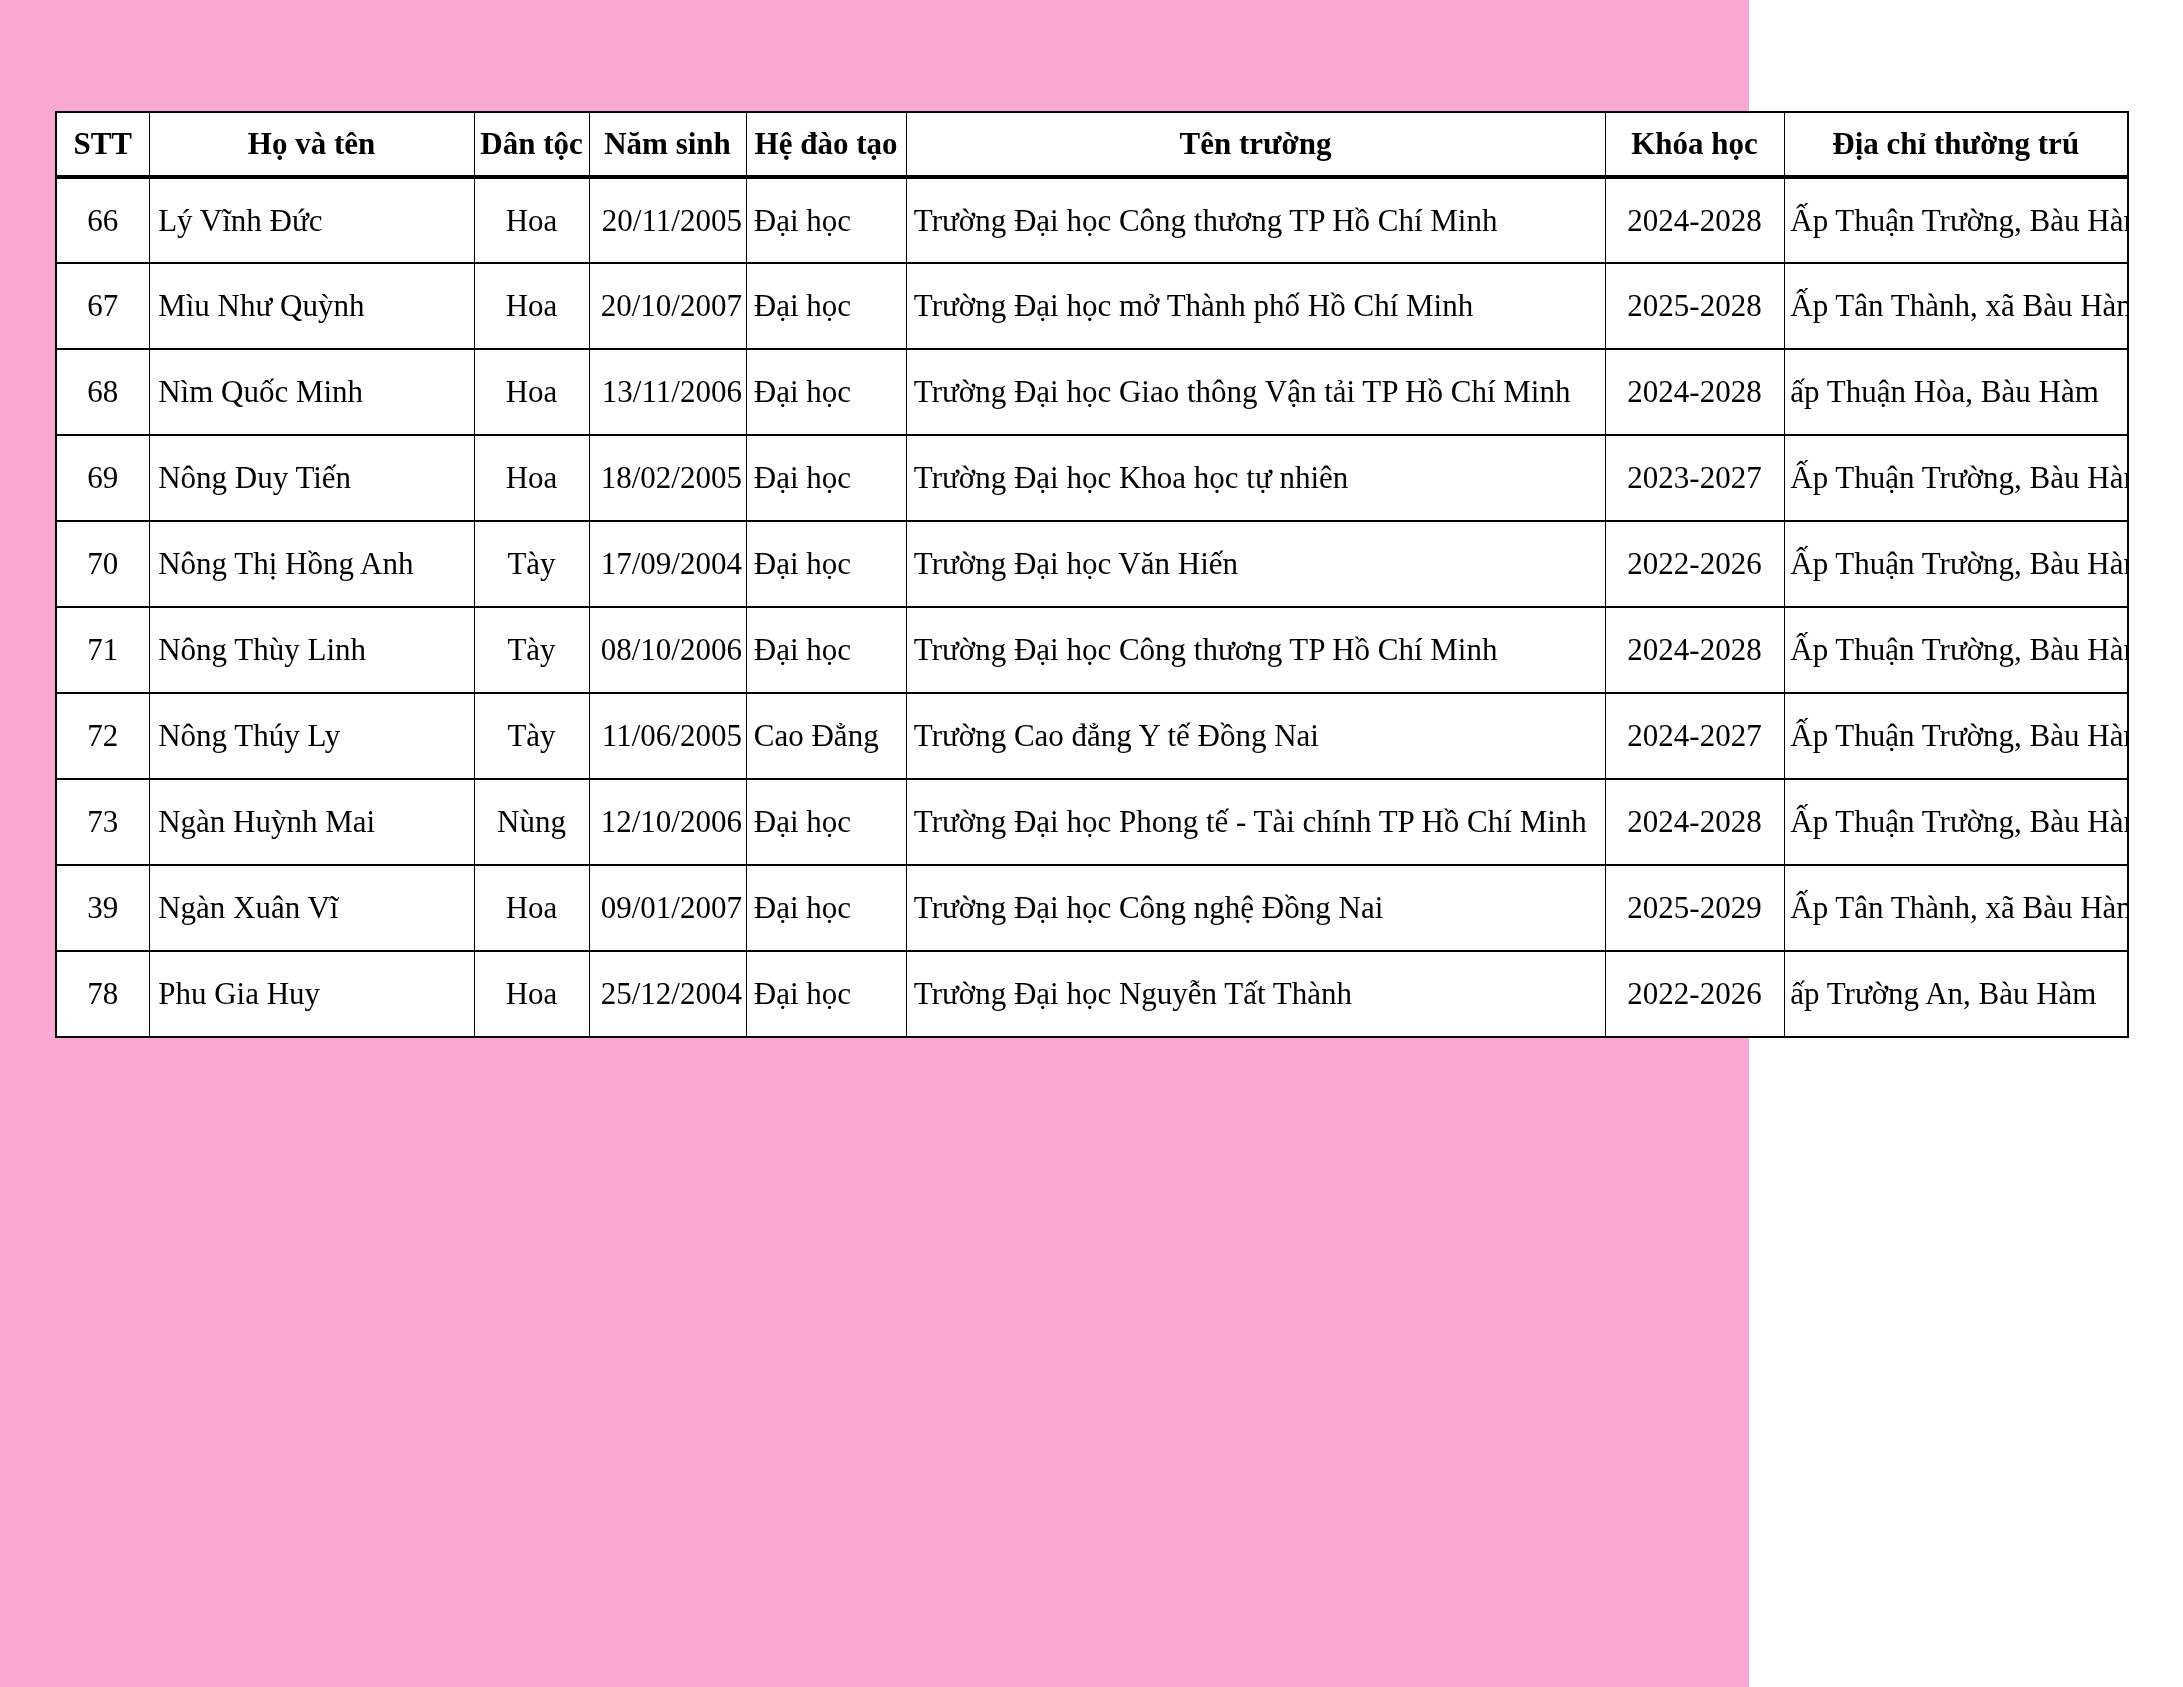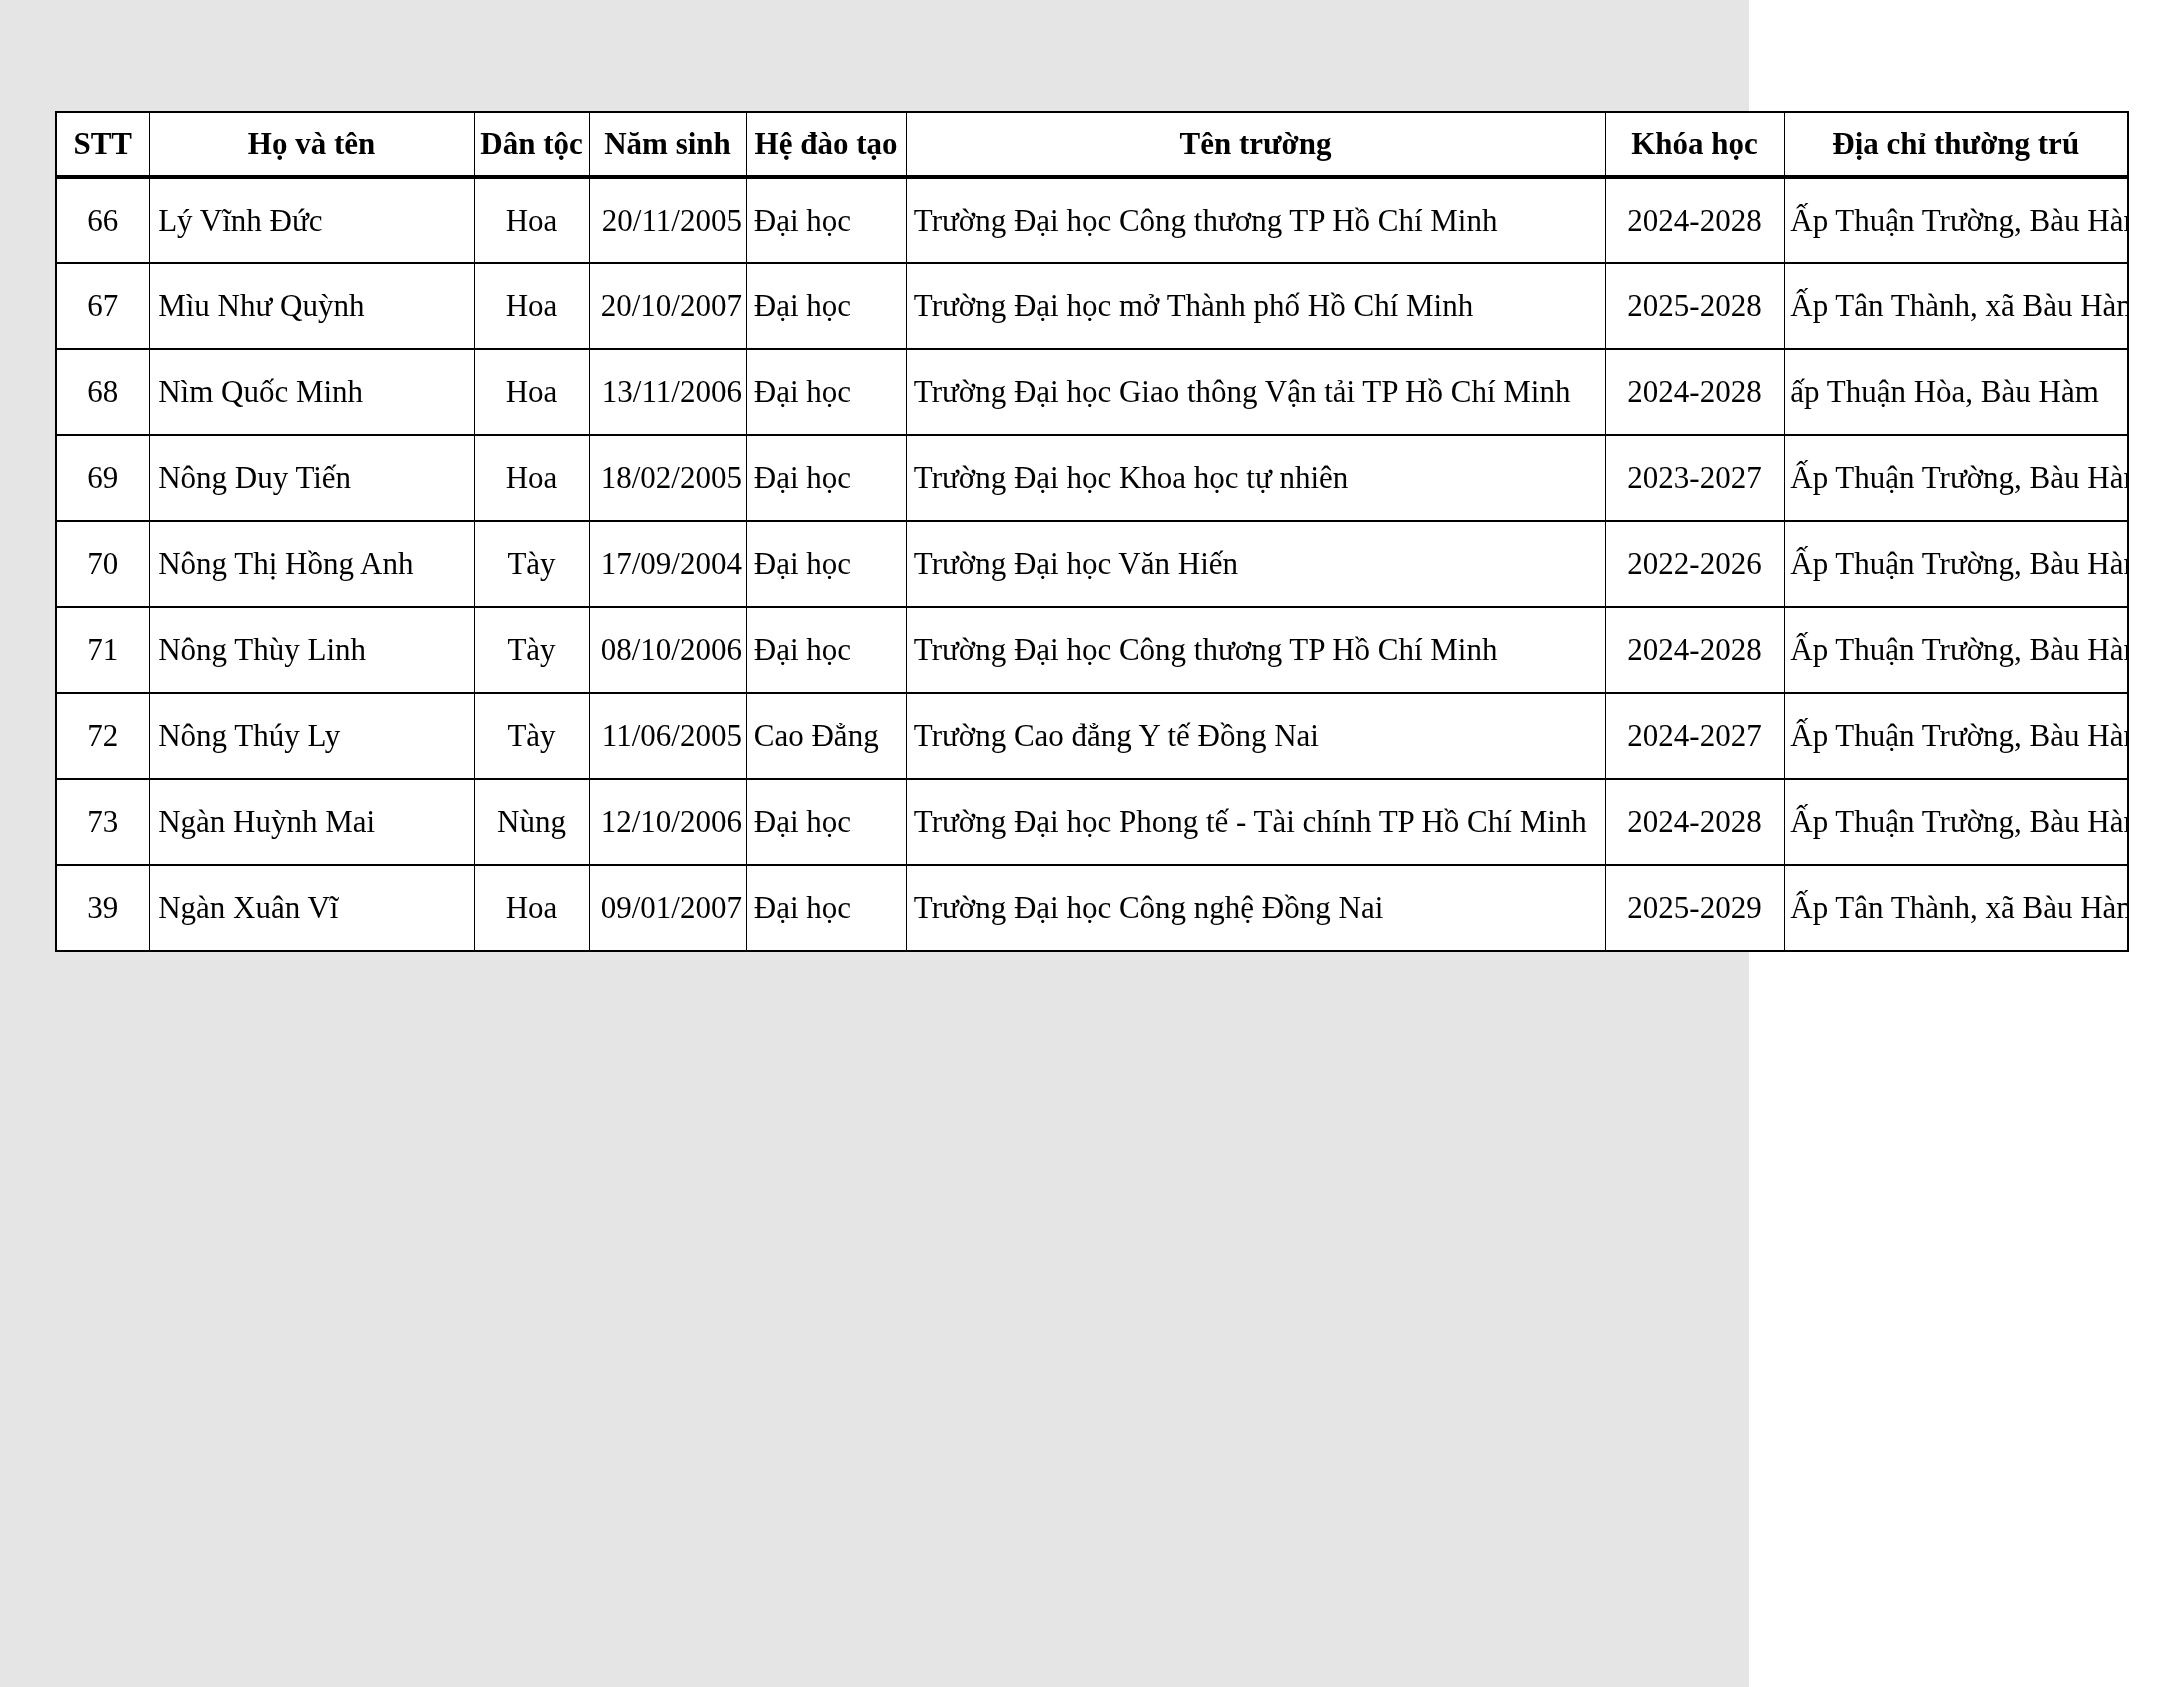--- a/index.html
+++ b/index.html
@@ -9,21 +9,21 @@
     width: 2183px;
     height: 1688px;
     position: relative;
     font-family: "Liberation Serif", serif;
     color: #000000;
   }
   .page {
     position: absolute;
     left: 0; top: 0;
     width: 1749px; height: 1688px;
-    background: #e5e5e5;
+    background: #f9a8d4;
   }
   table.roster {
     position: absolute;
     left: 55px;
     top: 111px;
     width: 2071px;
     border-collapse: collapse;
     table-layout: fixed;
     border: 2.9px solid #000000;
   }
@@ -177,16 +177,26 @@
         <tr>
           <td class="c-stt">39</td>
           <td class="c-name">Ngàn Xuân Vĩ</td>
           <td class="c-ethnicity">Hoa</td>
           <td class="c-dob">09/01/2007</td>
           <td class="c-level">Đại học</td>
           <td class="c-school">Trường Đại học Công nghệ Đồng Nai</td>
           <td class="c-course">2025-2029</td>
           <td class="c-address">Ấp Tân Thành, xã Bàu Hàm</td>
         </tr>
+        <tr>
+          <td class="c-stt">78</td>
+          <td class="c-name">Phu Gia Huy</td>
+          <td class="c-ethnicity">Hoa</td>
+          <td class="c-dob">25/12/2004</td>
+          <td class="c-level">Đại học</td>
+          <td class="c-school">Trường Đại học Nguyễn Tất Thành</td>
+          <td class="c-course">2022-2026</td>
+          <td class="c-address">ấp Trường An, Bàu Hàm</td>
+        </tr>
       </tbody>
   </table>
 </div>
 
 
 </body></html>

